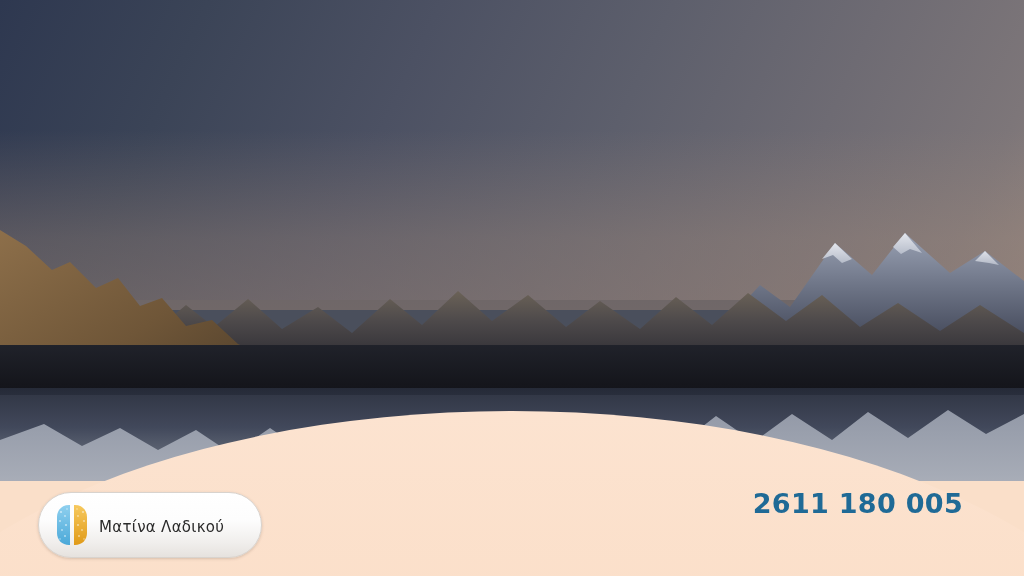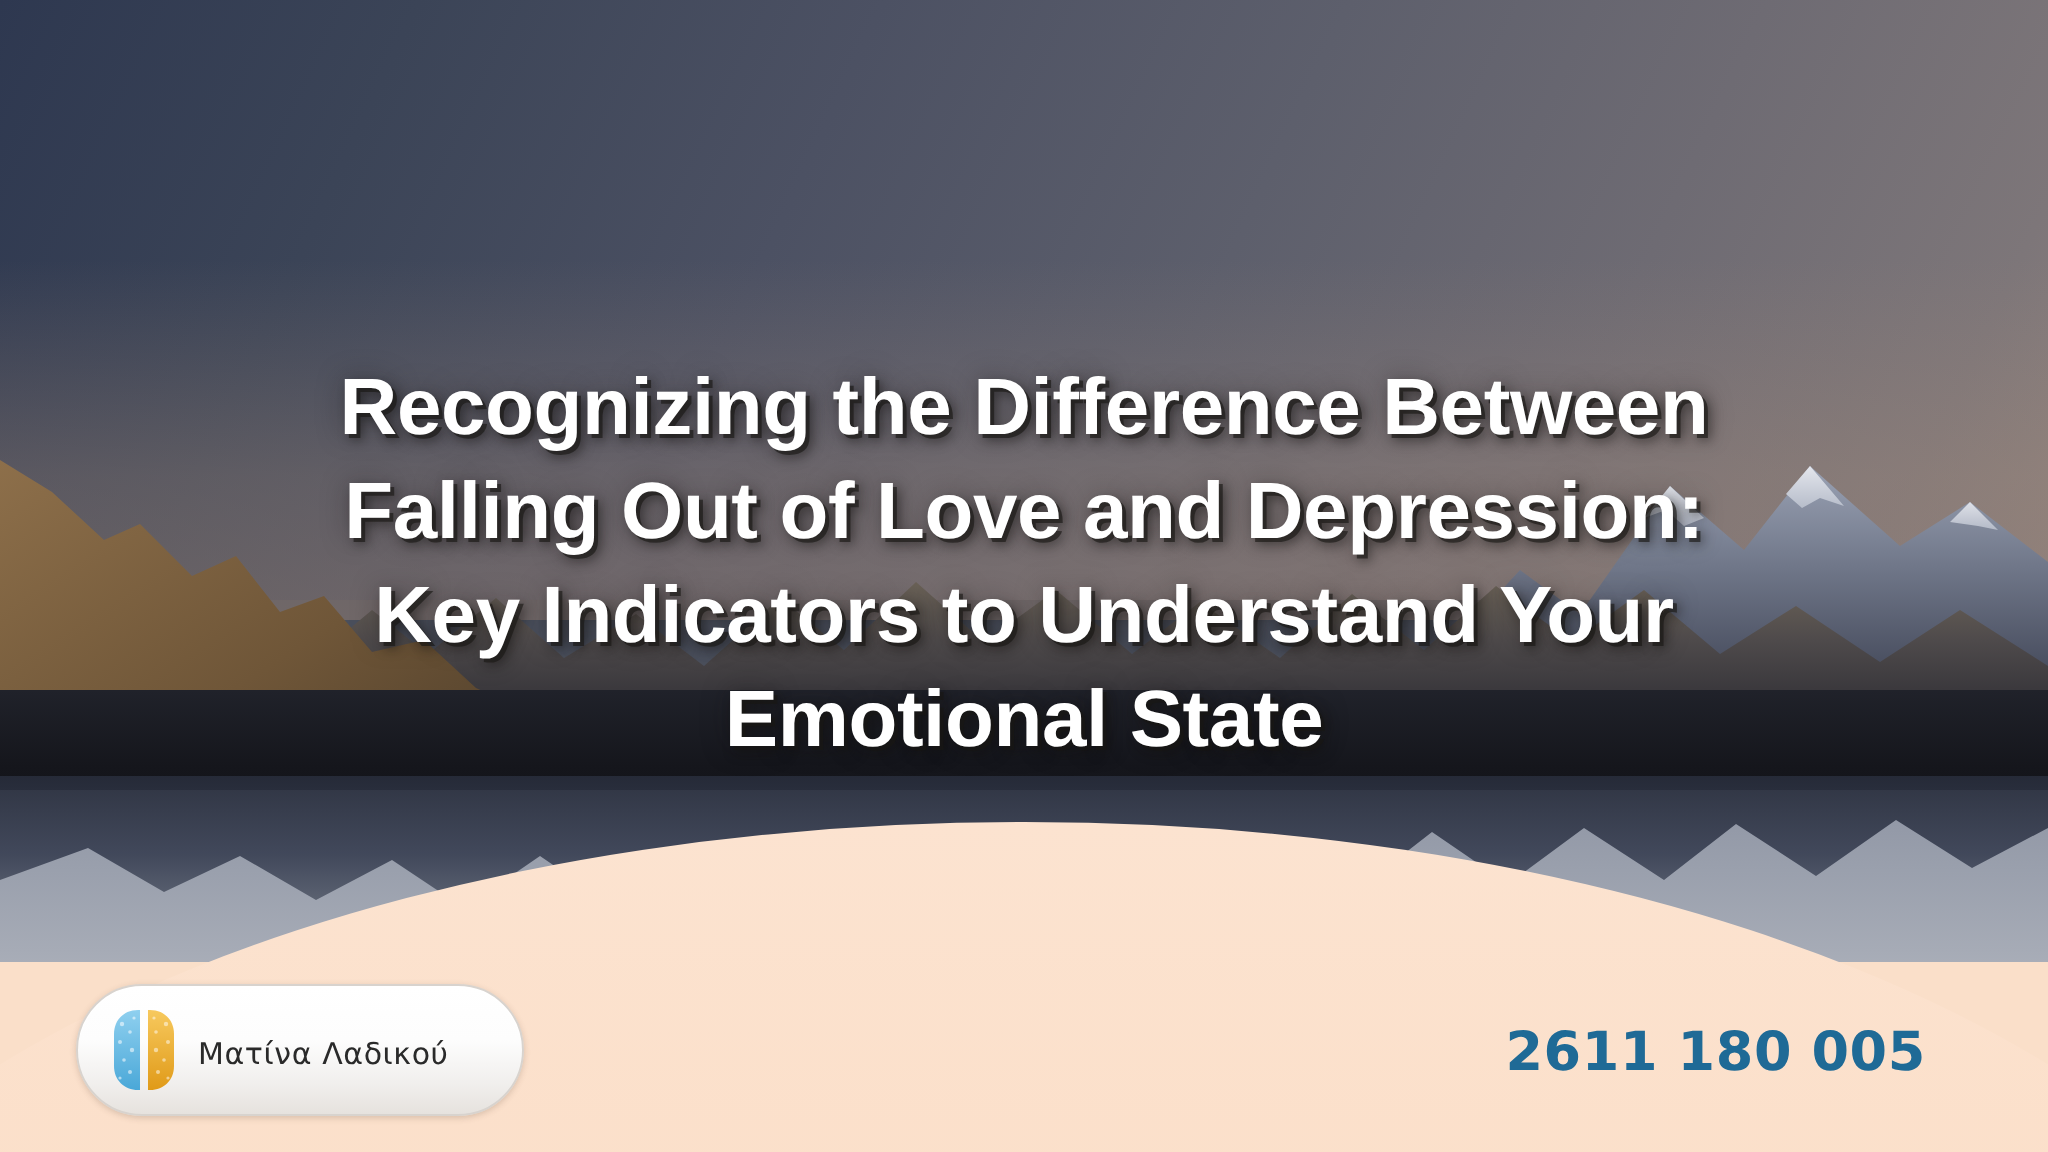--- a/index.html
+++ b/index.html
@@ -150,21 +150,21 @@
     font-size: 15px;
     color: #2a2a2a;
     letter-spacing: 0.3px;
     margin-top: 4px;
     text-align: right;
   }
 
   
   .contact {
     position: absolute;
-    right: 61px; top: 510px;
+    right: 61px; top: 487px;
     text-align: right;
     font-family: "DejaVu Sans", "Liberation Sans", sans-serif;
     font-weight: 700;
   }
   .contact-phone {
     font-size: 27px;
     color: #1f6a96;
     letter-spacing: 0.3px;
     line-height: 34px;
   }
@@ -237,26 +237,20 @@
         <stop offset="60%" stop-color="#3a4154"></stop>
         <stop offset="100%" stop-color="#59606f"></stop>
       </linearGradient>
     </defs>
     <path d="M0,0 L1024,0 L1024,26 L986,46 L948,22 L908,50 L868,24 L832,52 L792,26
              L754,54 L716,28 L680,56 L642,30 L604,58 L566,32 L530,60 L492,34 L456,62
              L418,36 L382,64 L344,38 L308,66 L270,40 L232,66 L196,42 L158,62 L120,40
              L82,58 L44,36 L0,52 Z" fill="url(#reflG)" opacity="0.92"></path>
   </svg>
 
-  <div class="title-wrap">
-    <h1 class="title">Recognizing the Difference Between
-Falling Out of Love and Depression:
-Key Indicators to Understand Your
-Emotional State</h1>
-  </div>
 
   <div class="footer-flat"></div>
   <div class="footer-curve"></div>
 
   <div class="logo-pill">
     <svg class="brain" viewBox="0 0 38 44">
       <defs>
         <linearGradient id="blueG" x1="0" y1="0" x2="0" y2="1">
           <stop offset="0%" stop-color="#8fd0ef"></stop>
           <stop offset="100%" stop-color="#4aa8d8"></stop>

